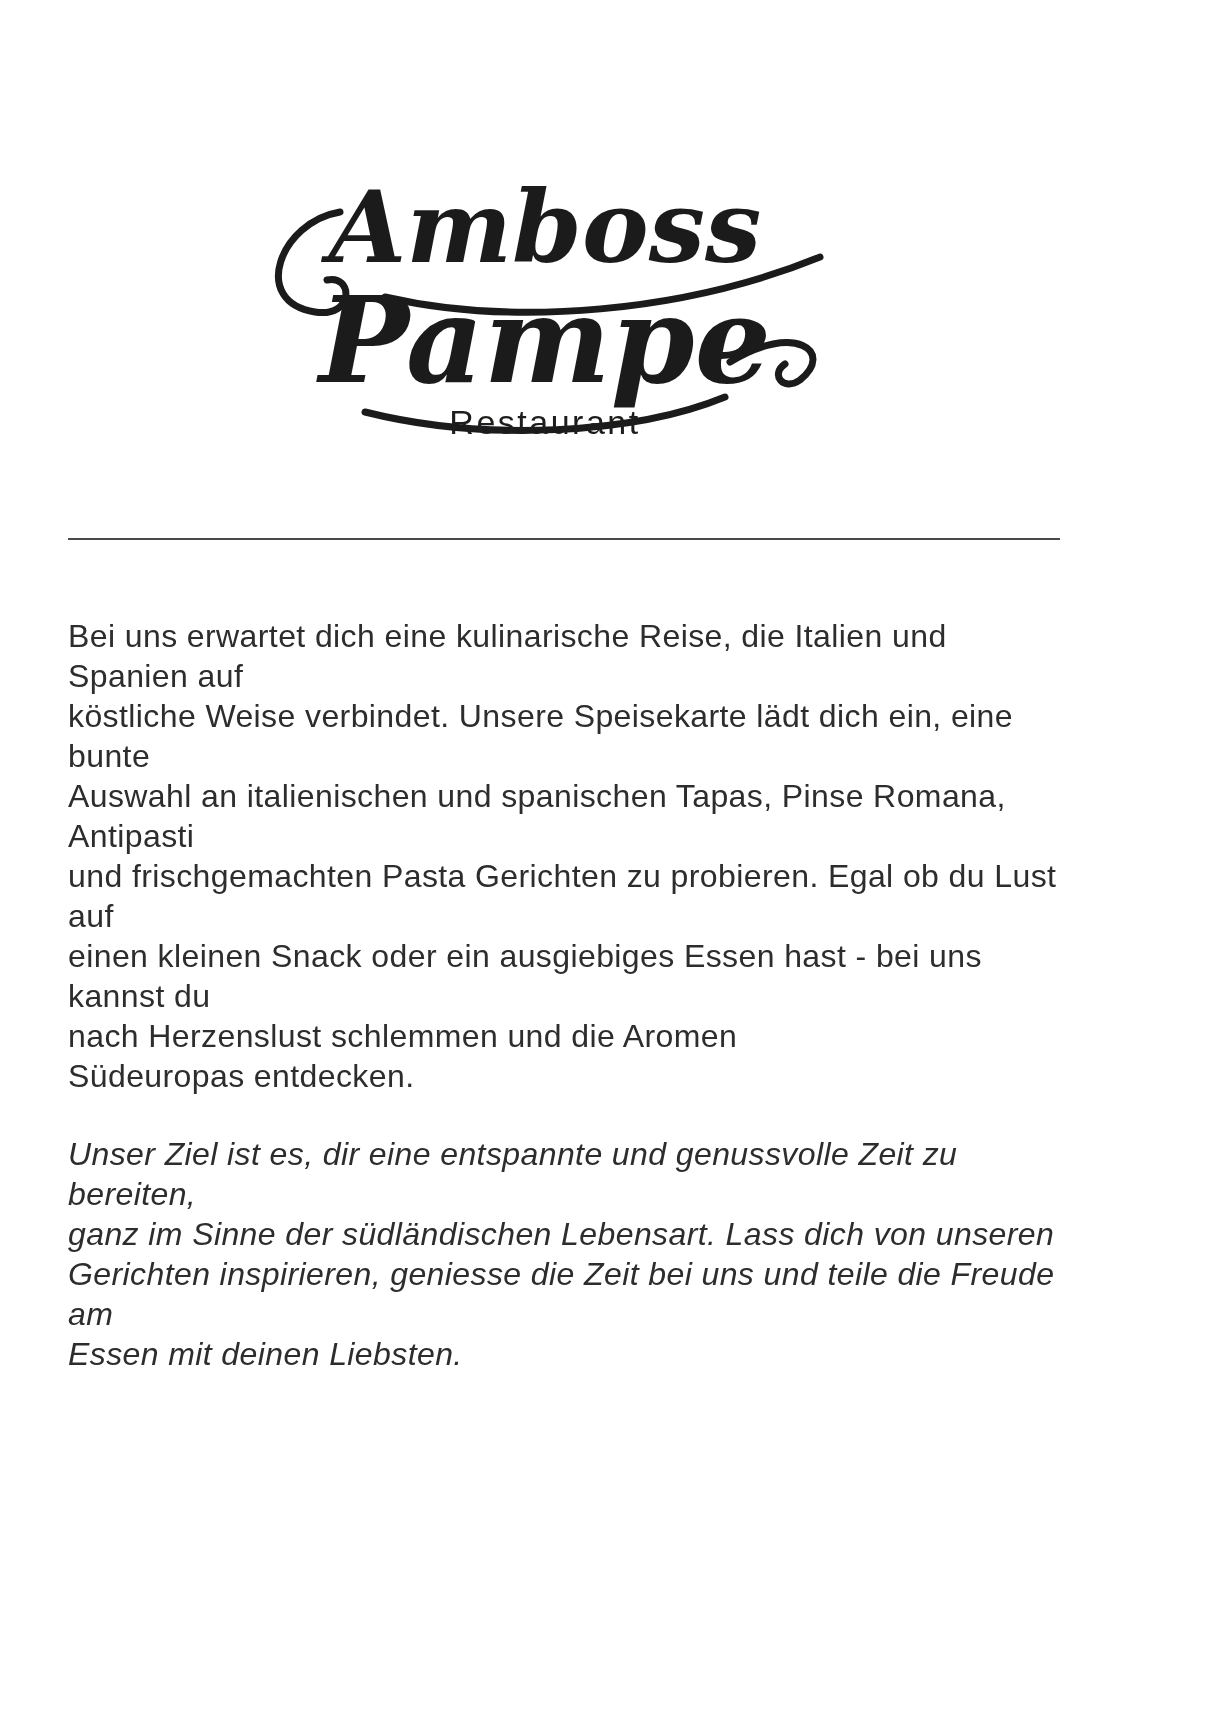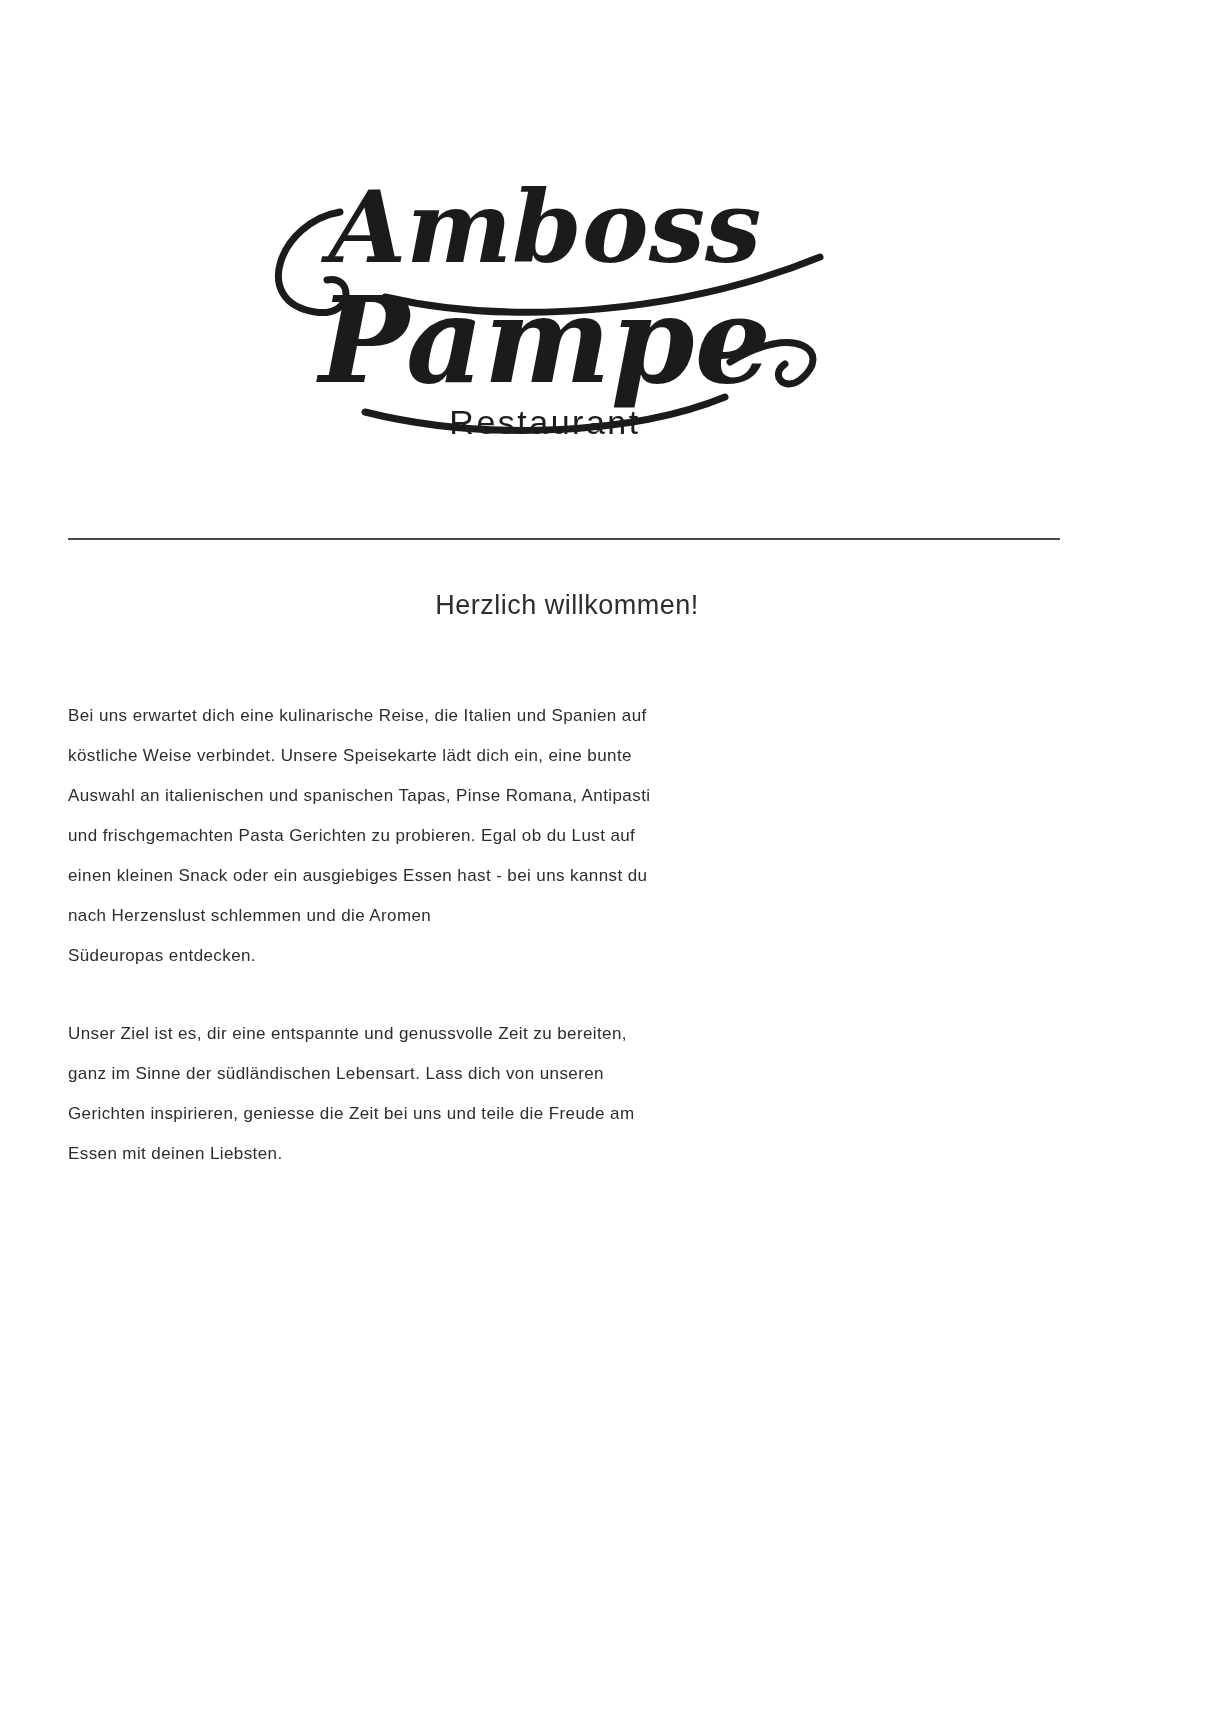--- a/index.html
+++ b/index.html
@@ -57,29 +57,29 @@
     line-height: 30px;
     font-weight: 400;
     letter-spacing: 0.5px;
     color: #2d2d2d;
   }
   .content {
     padding: 0 74px 0 68px;
   }
   .body-par {
     margin: 0;
-    font-size: 17px;
+    font-size: 32px;
     line-height: 40px;
     letter-spacing: 0.4px;
     font-weight: 400;
     color: #2d2d2d;
     white-space: pre-line;
   }
   .par-intro   { margin-top: 76px; }
-  .par-mission { margin-top: 38px; }
+  .par-mission { margin-top: 38px; font-style: italic; }
   .par-closing { margin-top: 78px; }
 </style>
 </head>
 <body>
 
 <div class="page">
 
   <div class="logo-block">
     <svg width="620" height="330" viewBox="0 0 620 330" xmlns="http://www.w3.org/2000/svg">
       <g class="flourishes">
@@ -89,21 +89,20 @@
         <path class="flourish" d="M 495 250 C 560 210, 600 240, 565 268 C 548 280, 535 262, 550 252"></path>
       </g>
       <text class="logo-script" x="310" y="150" font-size="100" text-anchor="middle">Amboss</text>
       <text class="logo-script" x="310" y="270" font-size="120" text-anchor="middle">Pampe</text>
       <text class="logo-sub" x="310" y="322" font-size="34" text-anchor="middle">Restaurant</text>
     </svg>
   </div>
 
   <hr class="divider">
 
-  <h1 class="welcome-heading">Herzlich willkommen!</h1>
 
   <div class="content">
     <p class="body-par par-intro">Bei uns erwartet dich eine kulinarische Reise, die Italien und Spanien auf
 köstliche Weise verbindet. Unsere Speisekarte lädt dich ein, eine bunte
 Auswahl an italienischen und spanischen Tapas, Pinse Romana, Antipasti
 und frischgemachten Pasta Gerichten zu probieren. Egal ob du Lust auf
 einen kleinen Snack oder ein ausgiebiges Essen hast - bei uns kannst du
 nach Herzenslust schlemmen und die Aromen
 Südeuropas entdecken.</p>
     <p class="body-par par-mission">Unser Ziel ist es, dir eine entspannte und genussvolle Zeit zu bereiten,

